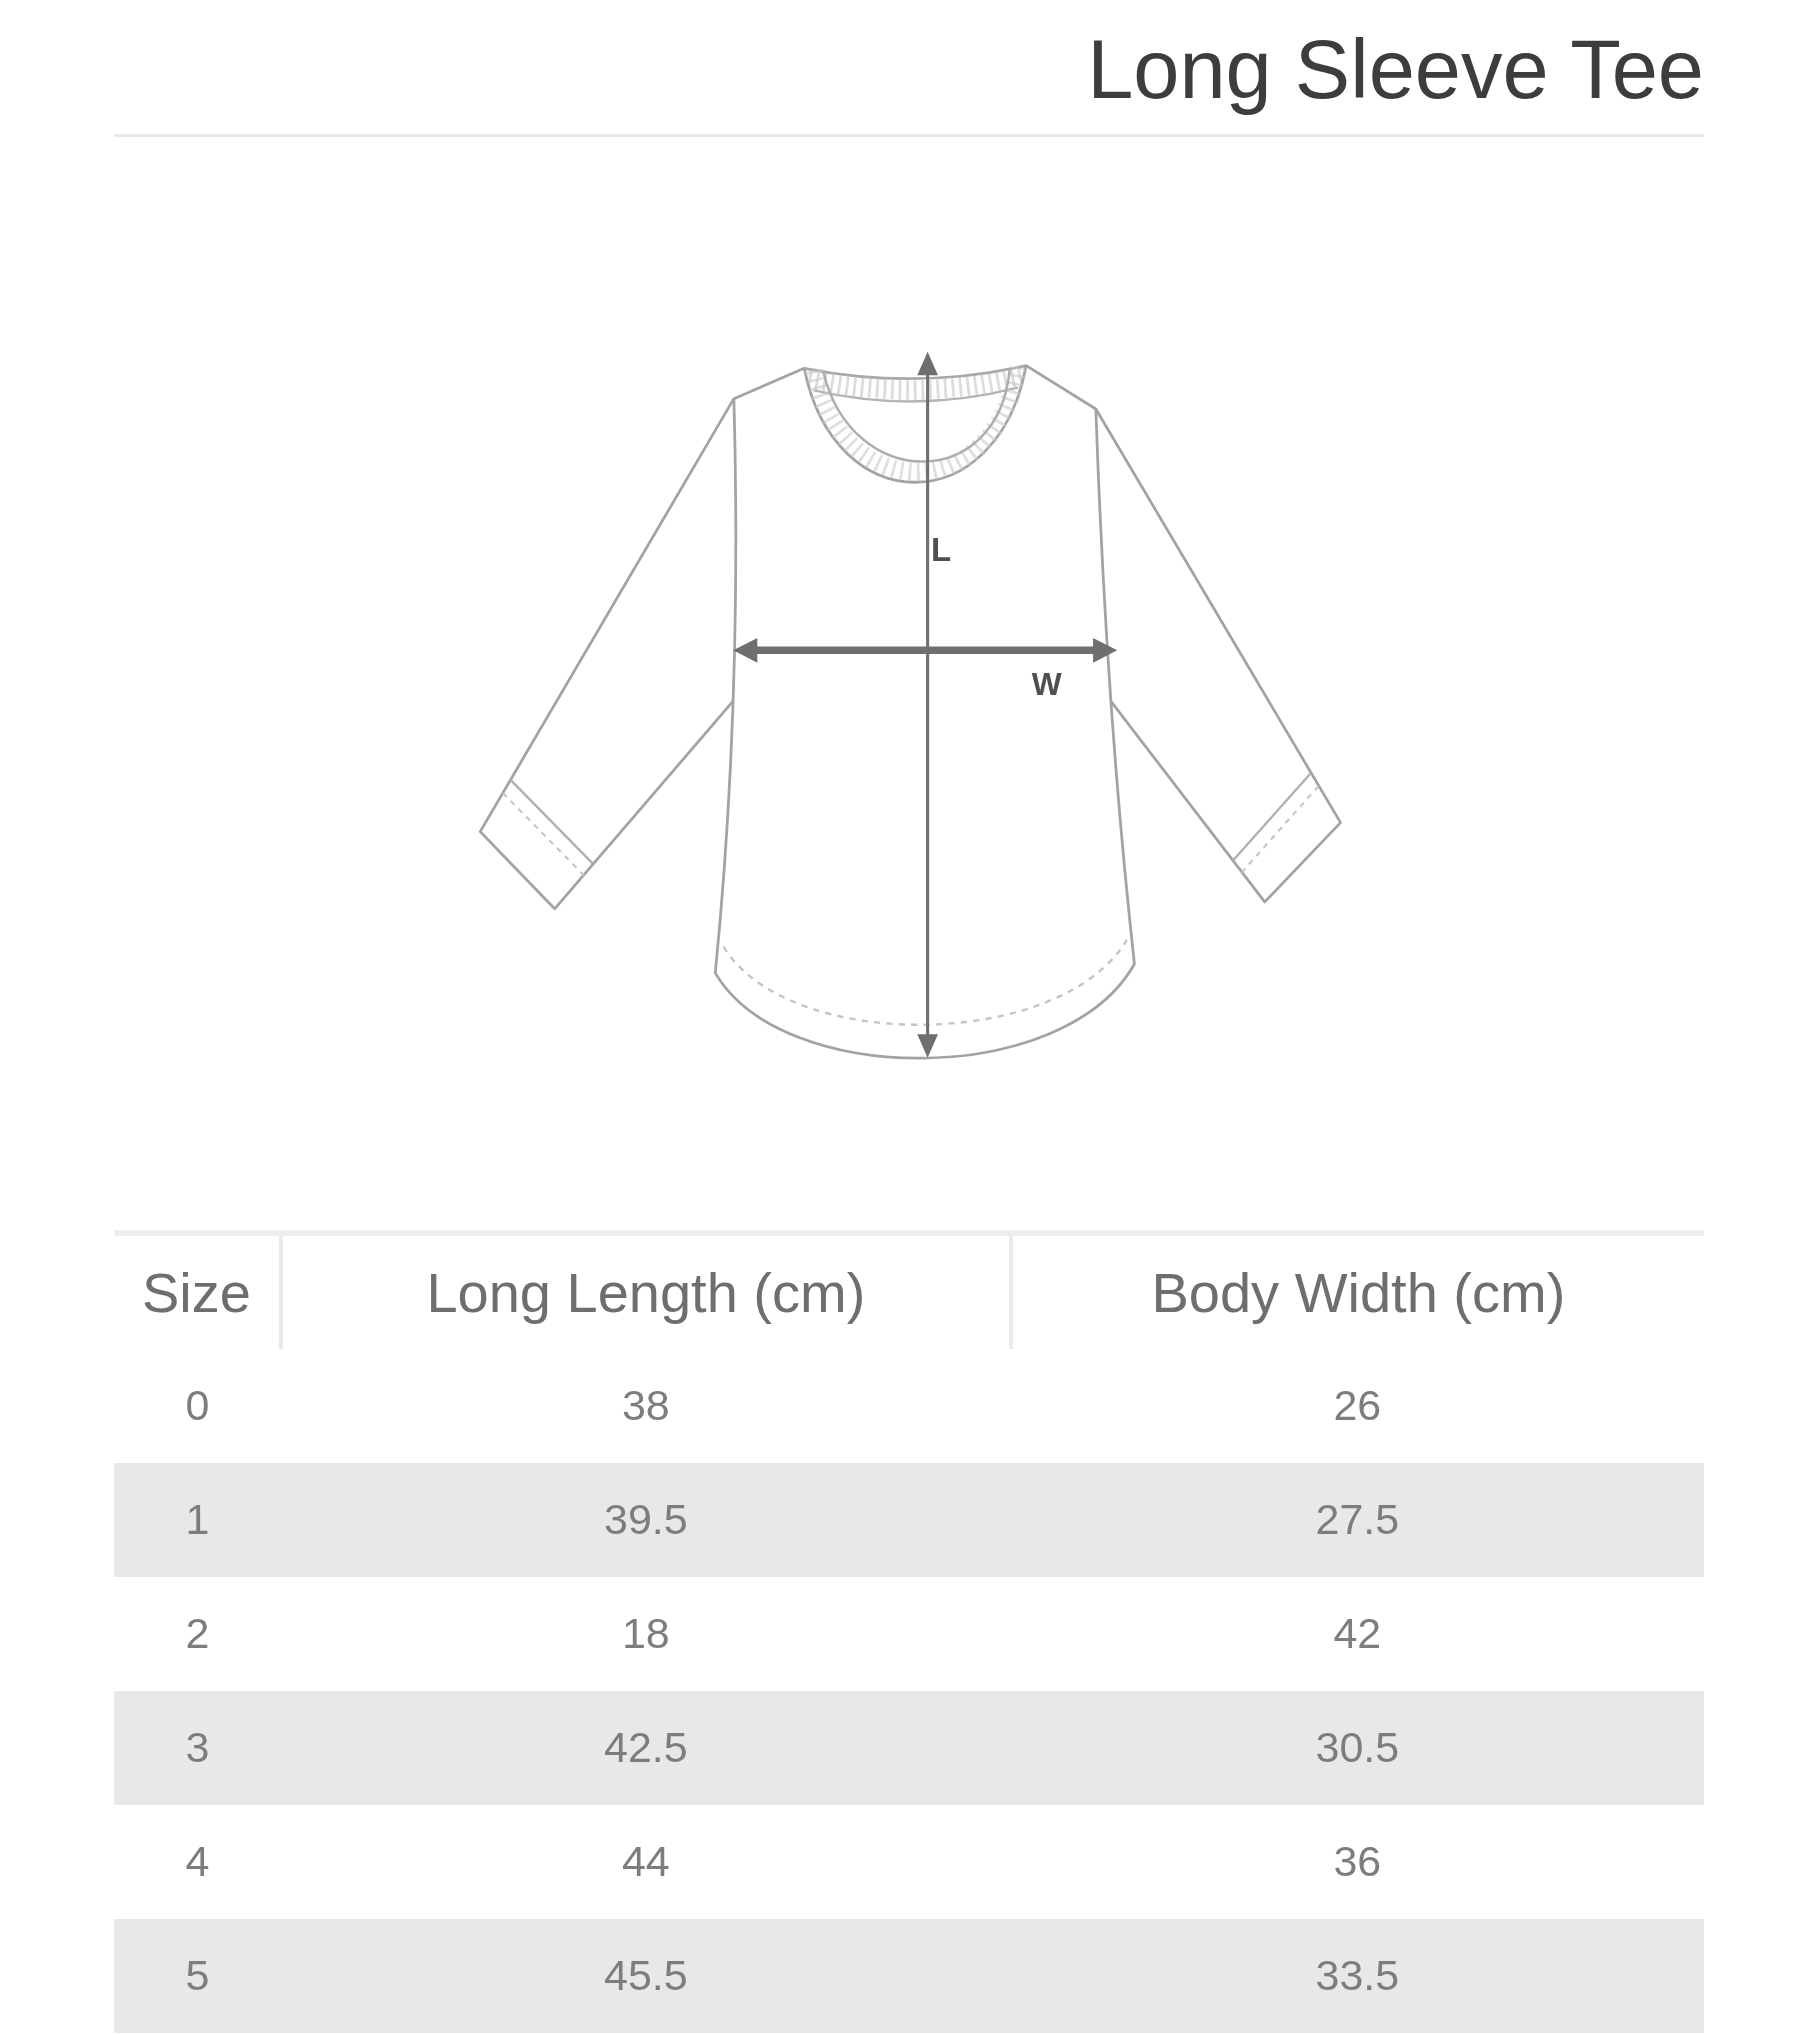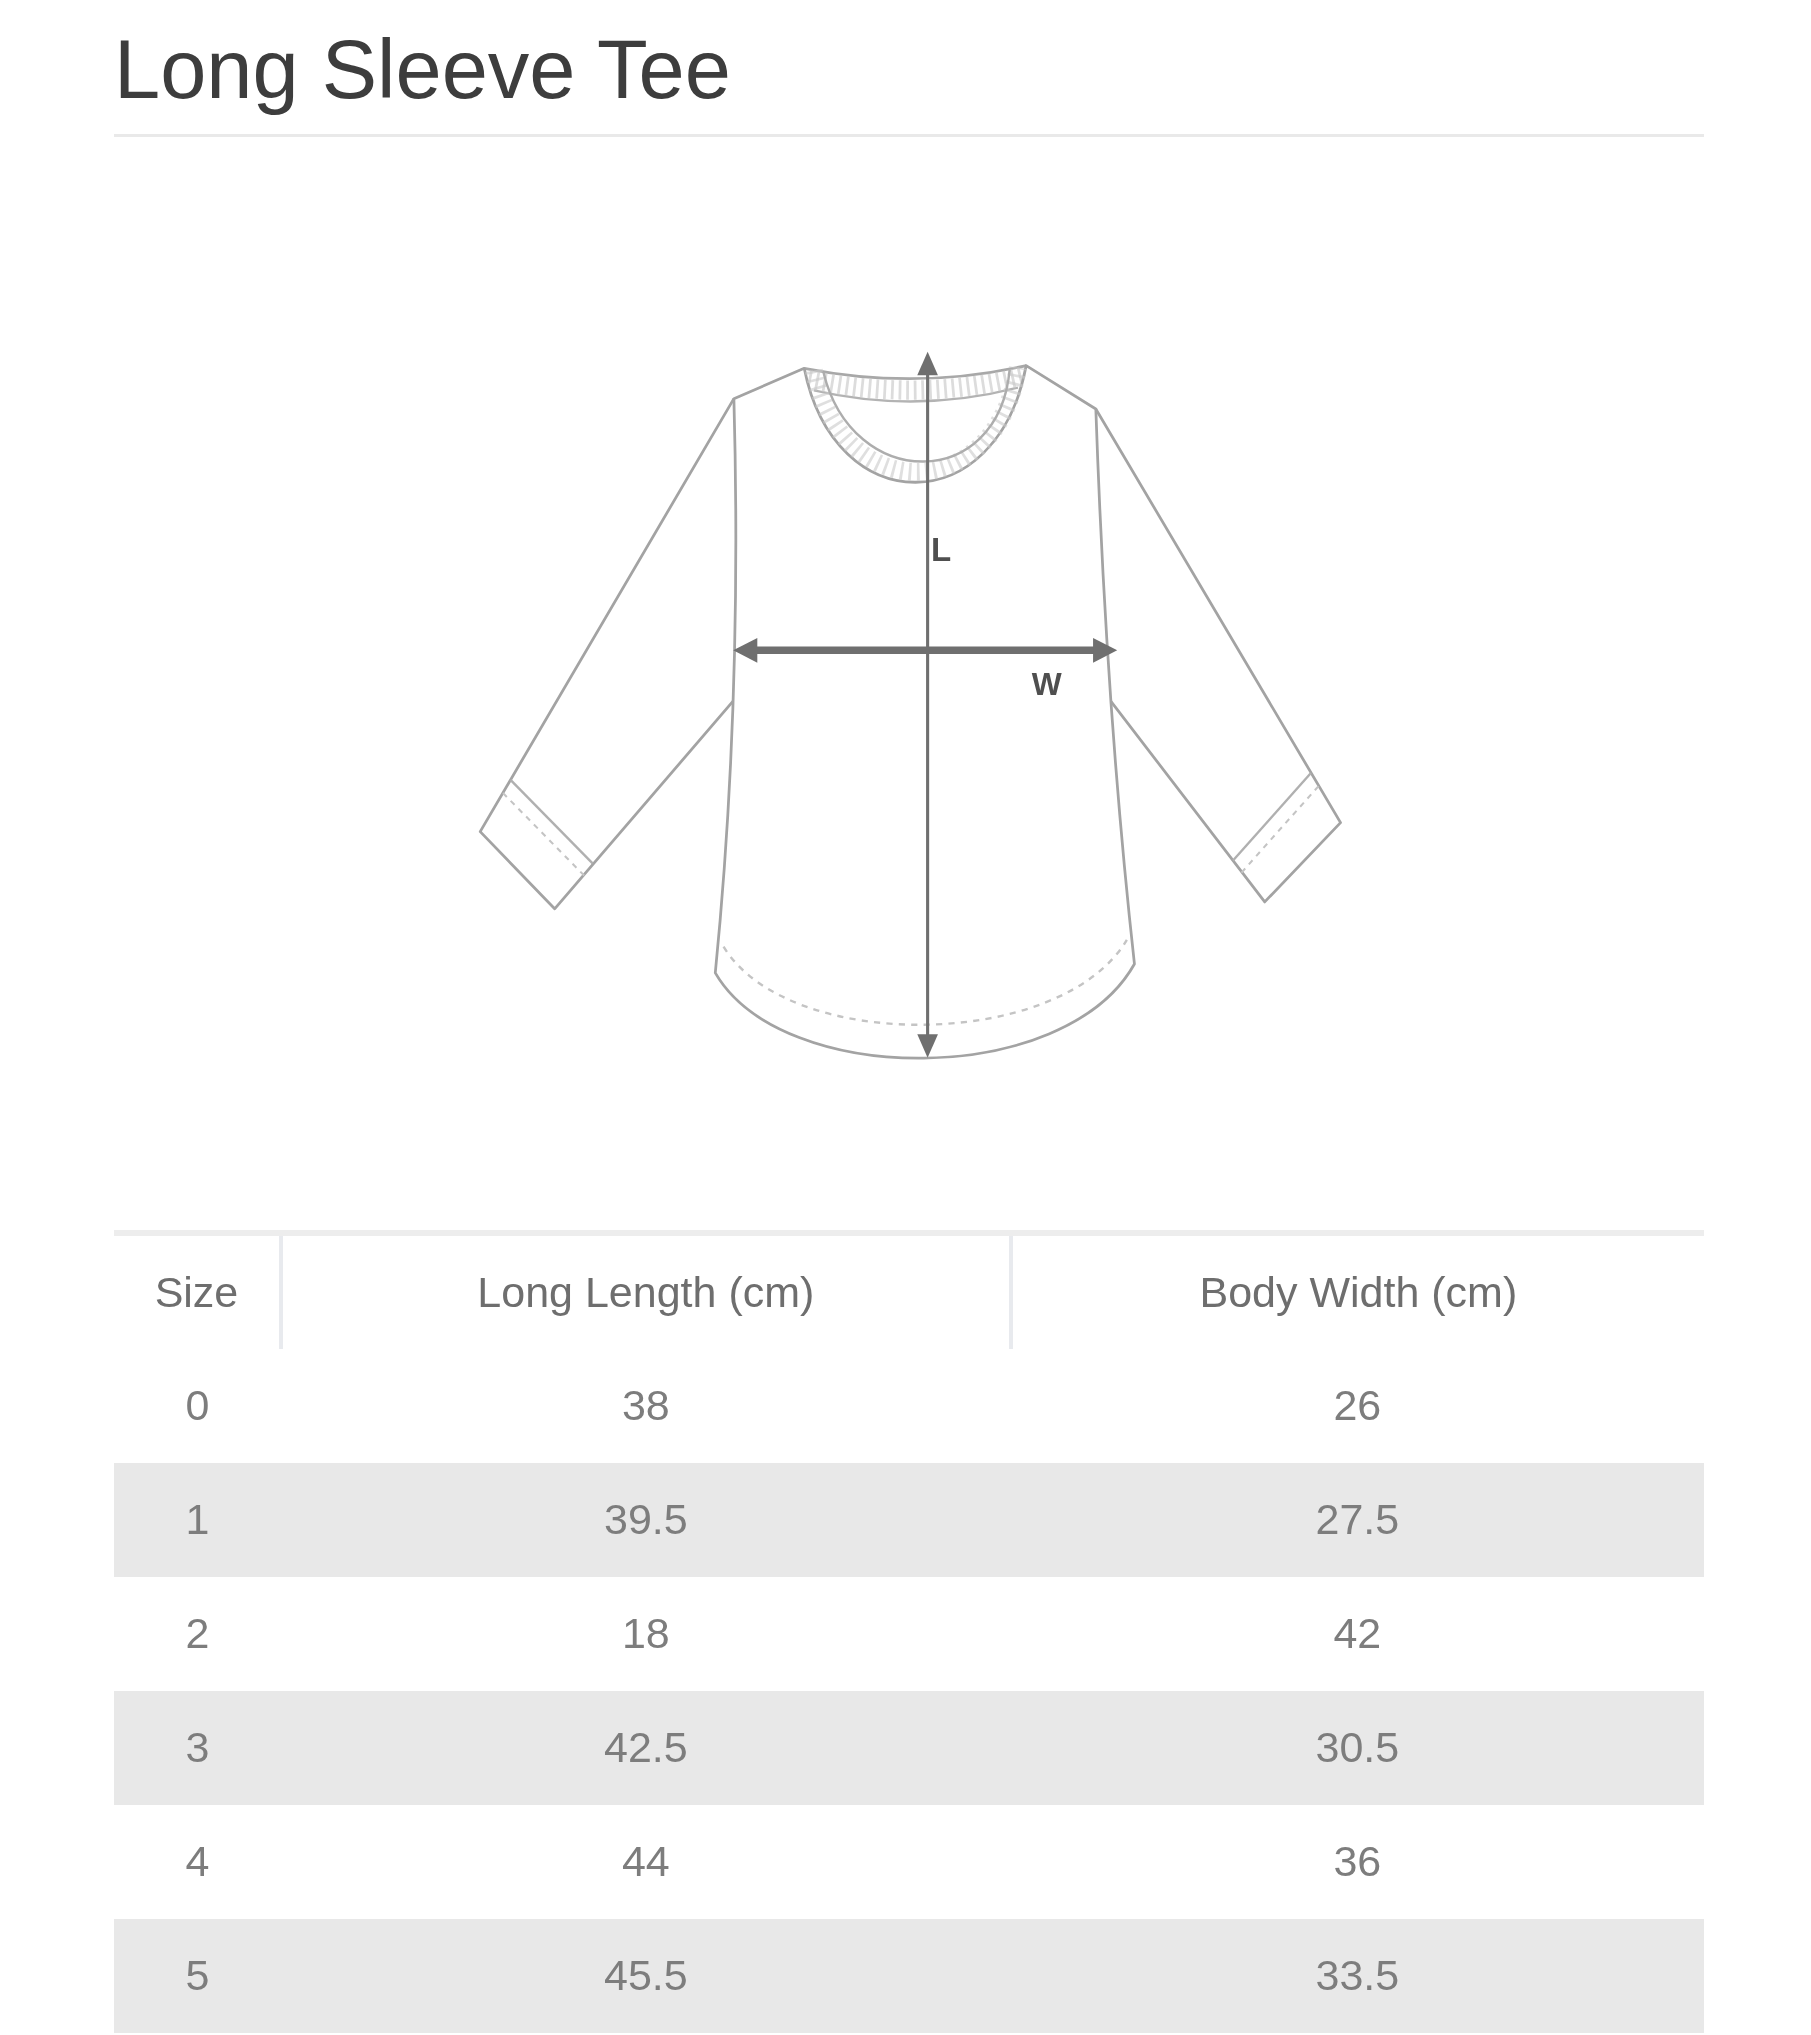--- a/index.html
+++ b/index.html
@@ -15,20 +15,21 @@
 
   
   h1.page-title {
     margin: 0;
     padding: 20.7px 0 15px 0;
     font-size: 83px;
     line-height: 1.18;
     font-weight: 400;
     color: #3d3d3d;
     border-bottom: 3.4px solid #e9e9e9;
+    text-align: right;
   }
 
   
   .figure {
     width: 910px;
     height: 917px;
     margin: 41px auto 0 auto;
   }
   .figure svg { display: block; width: 910px; height: 917px; }
   .sketch-label {
@@ -43,21 +44,21 @@
     margin-top: 135px;
     border-collapse: collapse;
     table-layout: fixed;
     border-top: 6.9px solid #ededed;
   }
   .size-chart col.c-size   { width: 10.5%; }
   .size-chart col.c-length { width: 45.9%; }
   .size-chart col.c-width  { width: 43.6%; }
   .size-chart th {
     height: 116px;
-    font-size: 43px;
+    font-size: 56px;
     font-weight: 400;
     color: #6e6e6e;
     text-align: center;
     vertical-align: middle;
     padding: 0;
   }
   .size-chart th + th { border-left: 4.1px solid #e8eaee; }
   .size-chart td {
     height: 114px;
     font-size: 43px;

